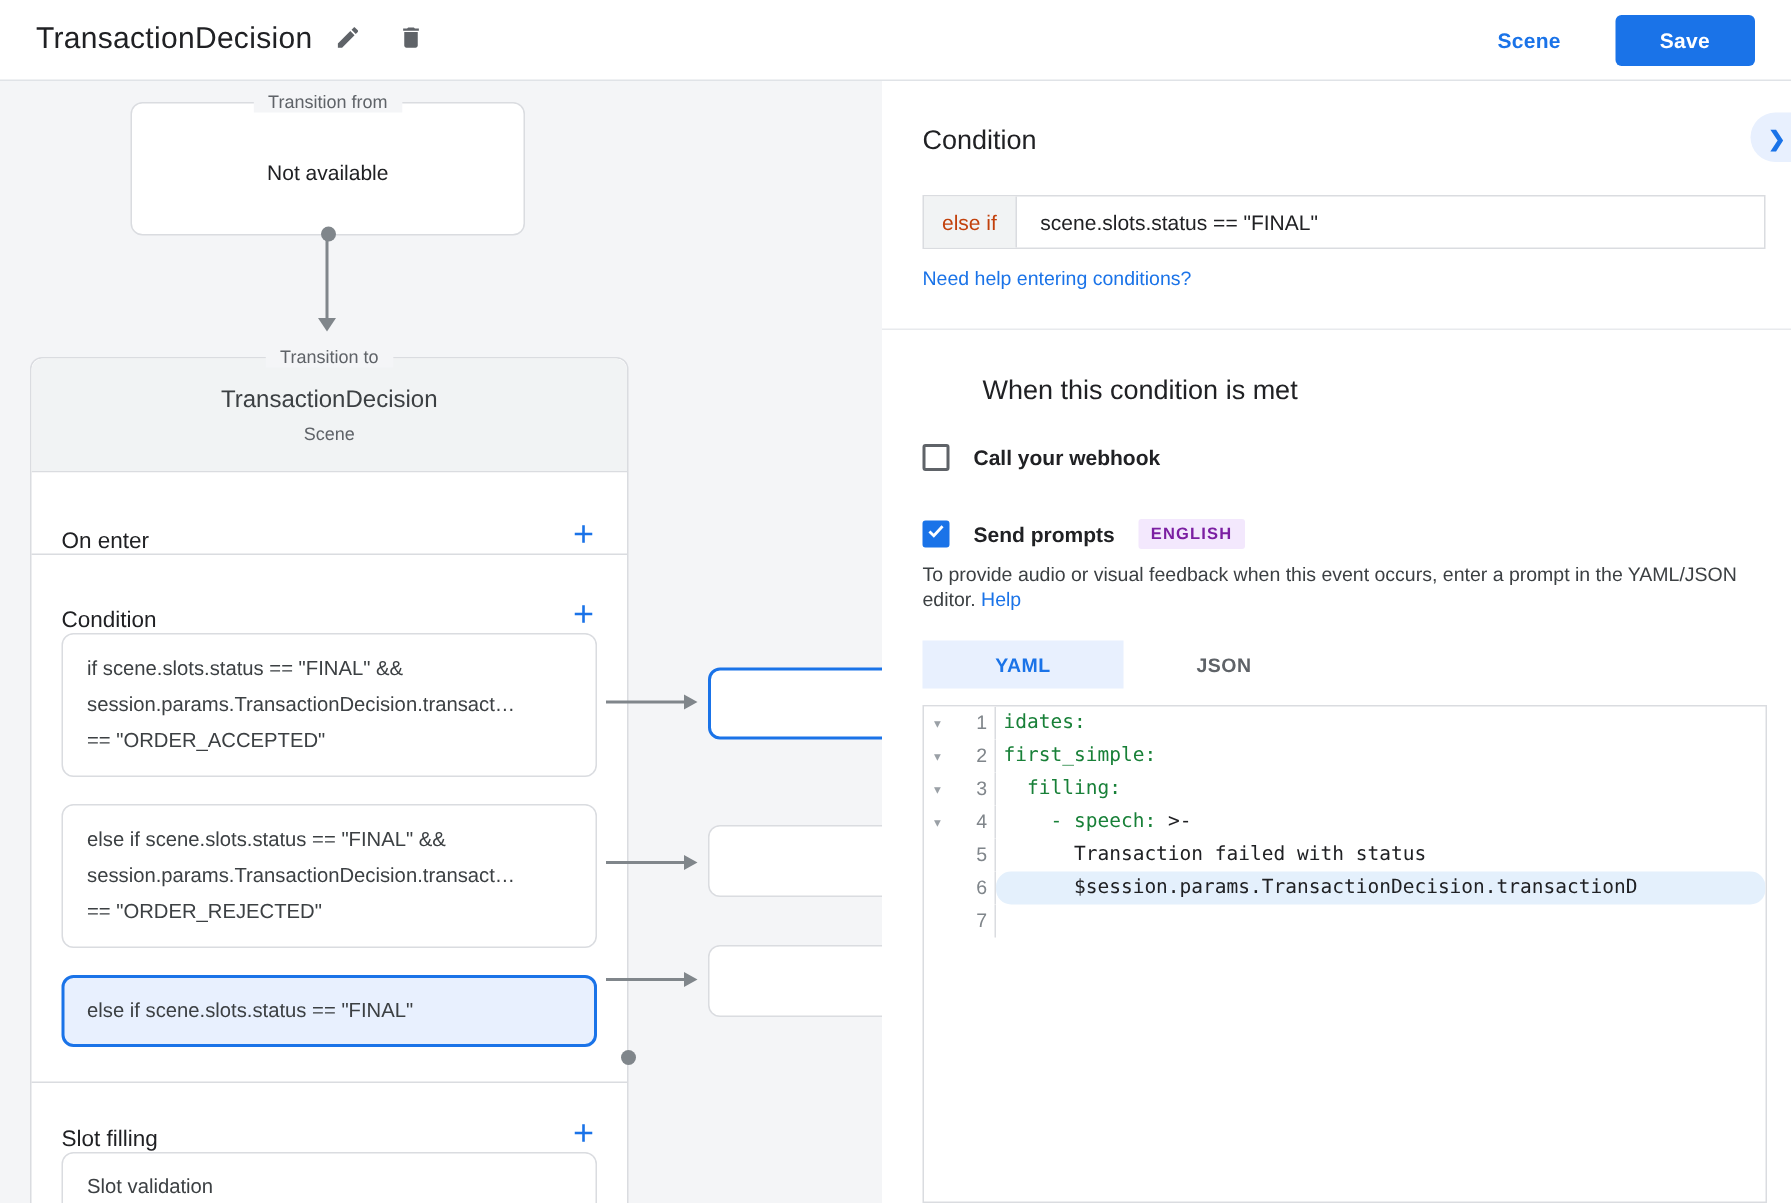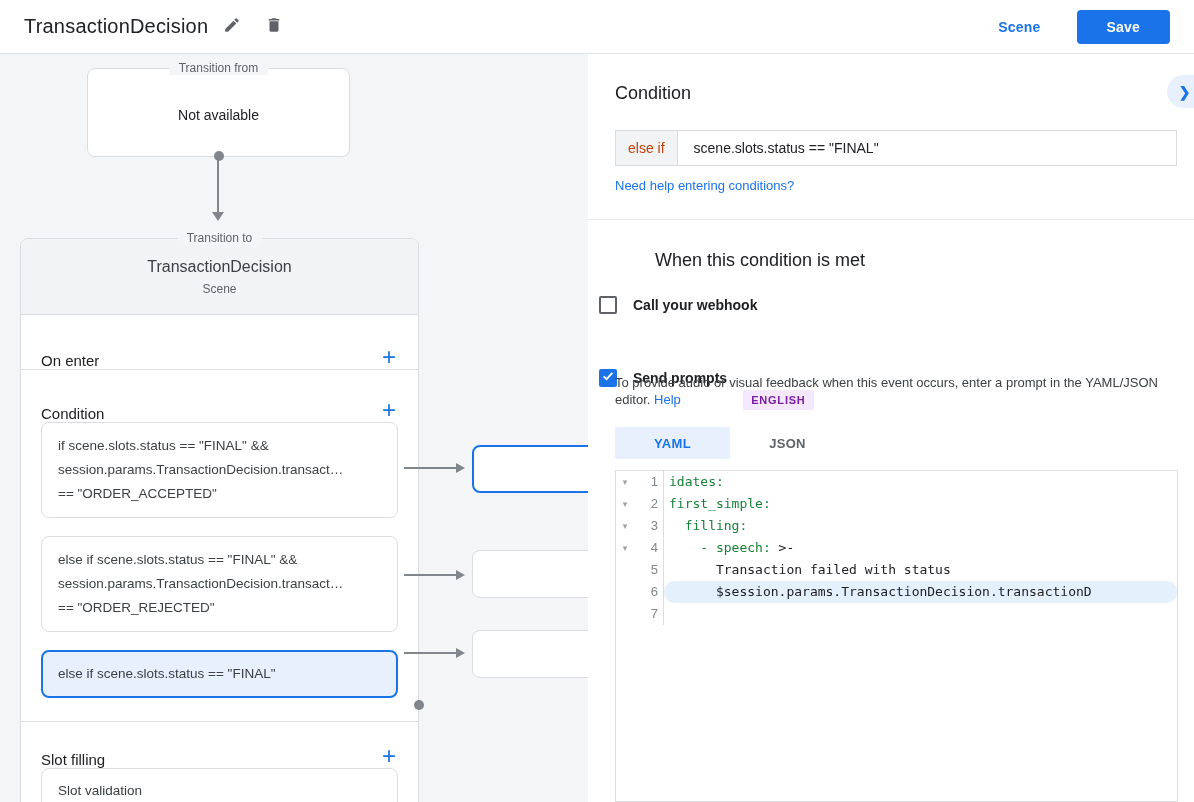--- a/index.html
+++ b/index.html
@@ -72,31 +72,31 @@
   .cond-input { position:absolute; left:27px; top:76px; width:562px; height:36px; border:1px solid #dadce0;
                 display:flex; align-items:stretch; background:#fff; }
   .cond-prefix { background:#f1f3f4; border-right:1px solid #dadce0; display:flex; align-items:center;
                  padding:0 12px; font-size:14px; color:#c2410c; }
   .cond-value { display:flex; align-items:center; padding:0 16px; font-size:14px; color:#202124; flex:1; }
   .link { color:#1a73e8; font-size:13px; text-decoration:none; cursor:pointer; }
   .help-link { position:absolute; left:27px; top:124px; }
   .panel-divider { position:absolute; left:0; top:165px; width:100%; height:1px; background:#e8eaed; }
   .section-title { position:absolute; left:27px; top:196px; font-size:18px; color:#202124;margin-left:40px; }
 
-  .check-row { position:absolute; left:11px; display:flex; align-items:center; }
+  .check-row { position:absolute; left:27px; display:flex; align-items:center; }
   .checkbox { width:18px; height:18px; border:2px solid #5f6368; border-radius:2px; background:#fff;
               cursor:pointer; flex:none; }
   .checkbox.checked { background:#1a73e8; border-color:#1a73e8; display:flex; align-items:center; justify-content:center; }
   .check-label { margin-left:16px; font-size:14px; font-weight:700; color:#202124; }
   .badge { margin-left:16px; background:#f3e8fd; color:#7b1fa2; font-size:11px; font-weight:700;
-           letter-spacing:.8px; padding:4px 8px; border-radius:2px;margin-top:44px; }
+           letter-spacing:.8px; padding:4px 8px; border-radius:2px; }
   .desc { position:absolute; left:27px; top:320px; width:565px; font-size:13px; line-height:17px; color:#3c4043; }
 
   .tabs { position:absolute; left:27px; top:373px; display:flex; }
-  .tab { width:115px; height:32px; display:flex; align-items:center; justify-content:center;
+  .tab { width:134px; height:32px; display:flex; align-items:center; justify-content:center;
          font-size:13px; font-weight:700; color:#5f6368; letter-spacing:.3px; cursor:pointer; }
   .tab.active { background:#e8f0fe; color:#1a73e8; }
 
   .editor { position:absolute; left:27px; top:416px; width:563px; height:332px; border:1px solid #dadce0;
             background:#fff; overflow:hidden; }
   .cl { display:flex; height:22px; }
   .gutter { display:flex; width:48px; flex:none; border-right:1px solid #dadce0; background:#fff; }
   .fold { width:18px; text-align:center; color:#9aa0a6; font-size:9px; line-height:22px; cursor:pointer; }
   .lnum { flex:1; text-align:right; padding-right:5px; color:#80868b; font-size:13px; line-height:22px; }
   .code { flex:1; padding-left:5px; font-family:"DejaVu Sans Mono", monospace; font-size:13px;

